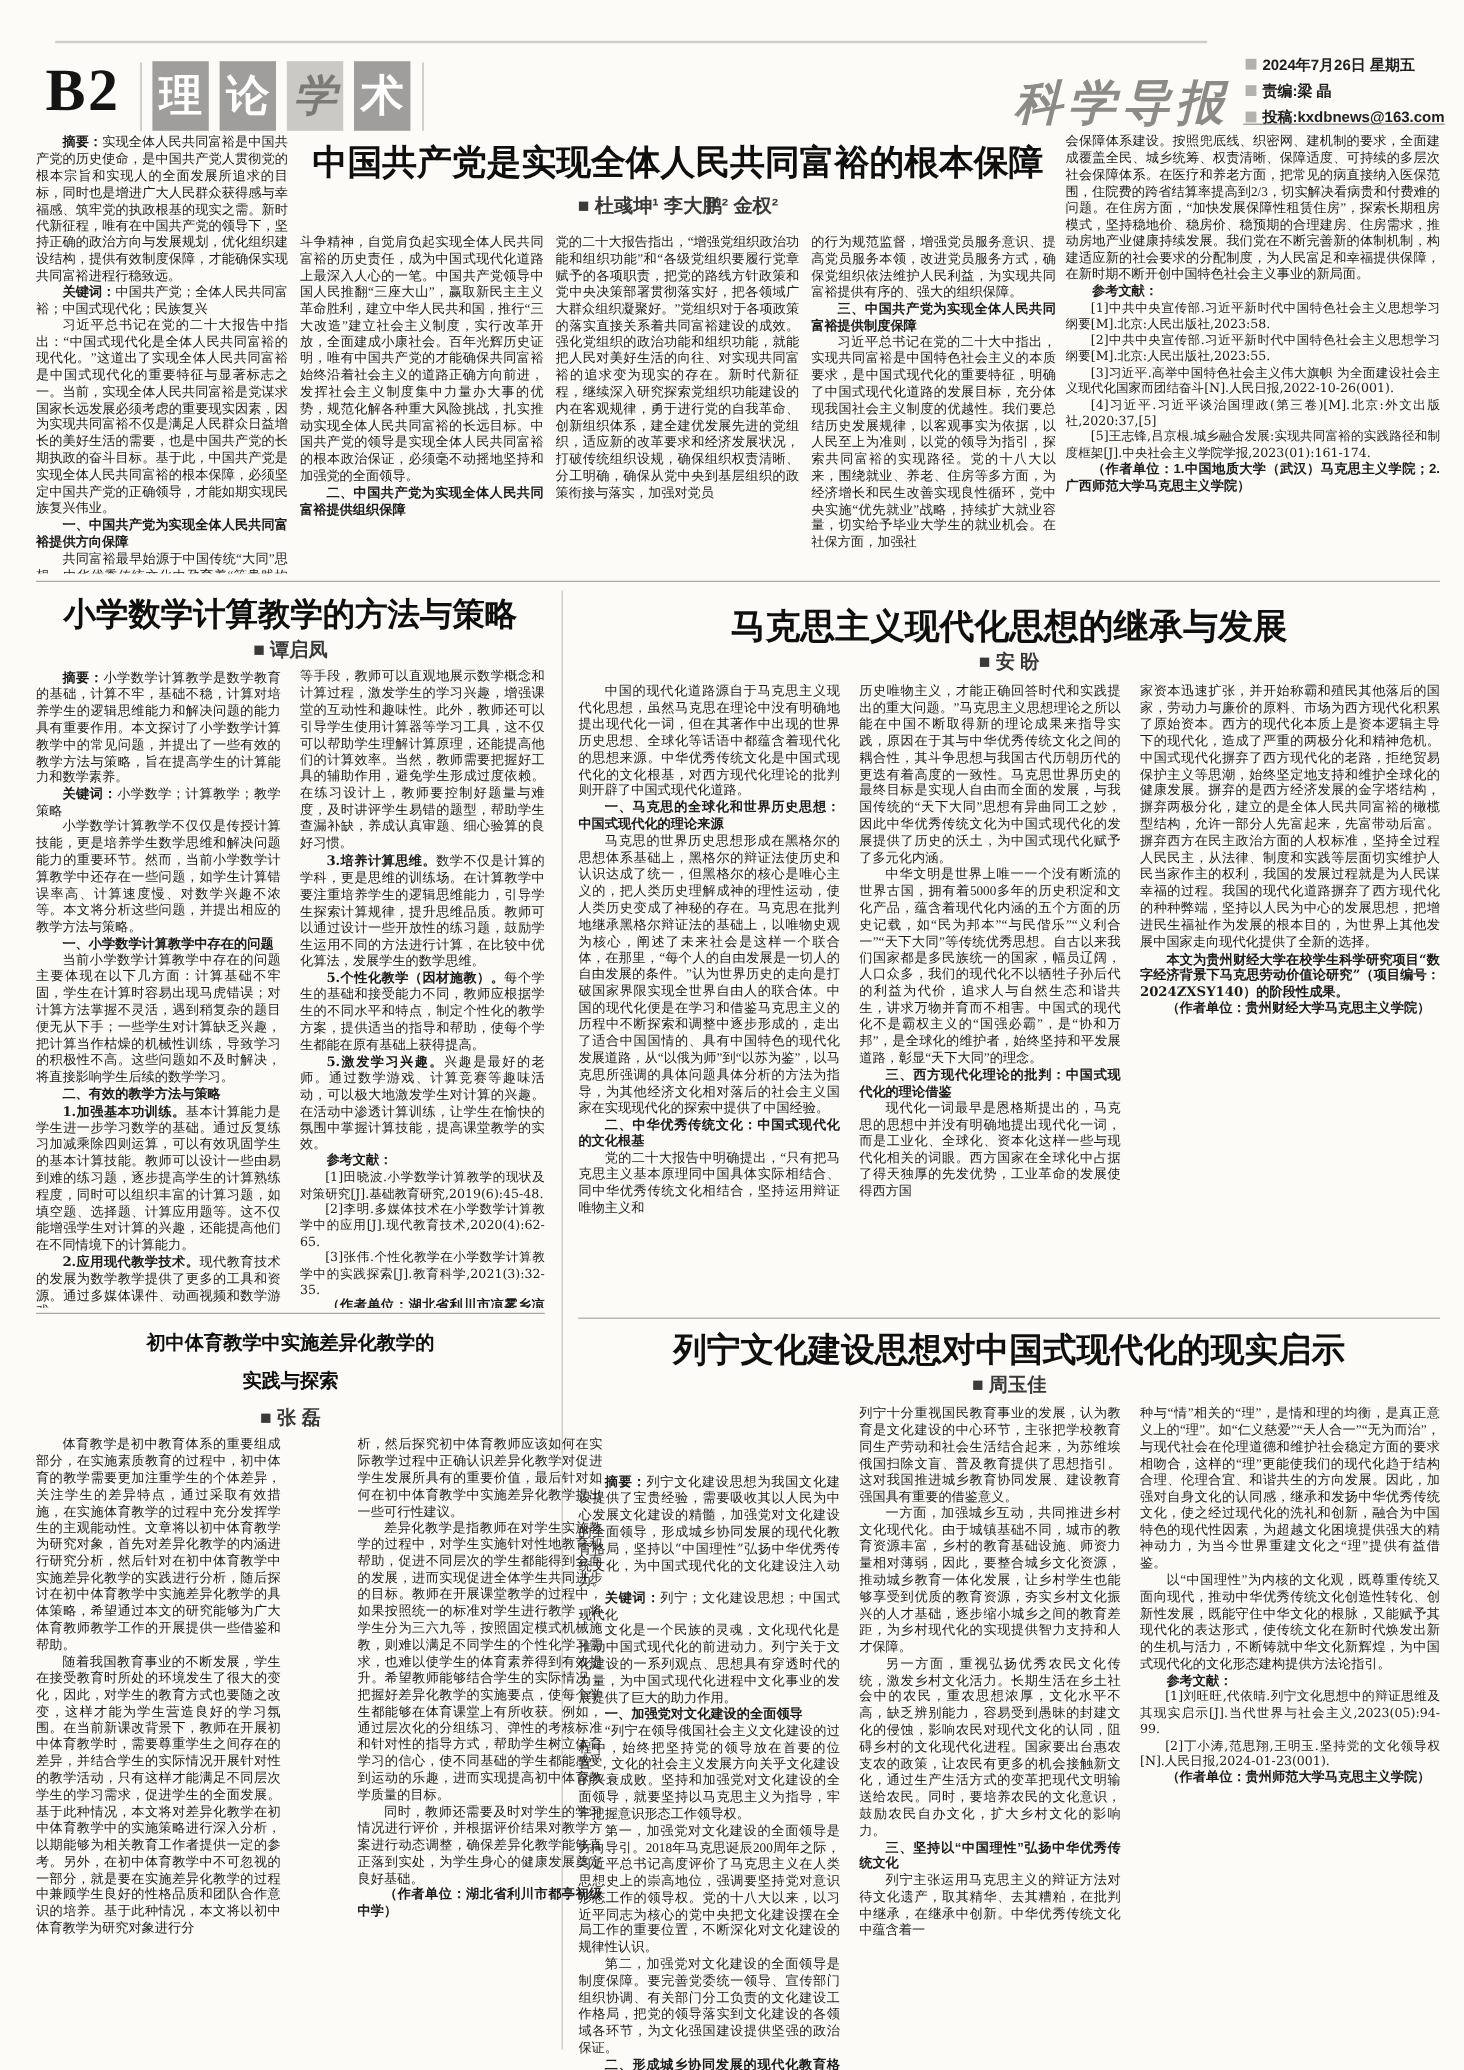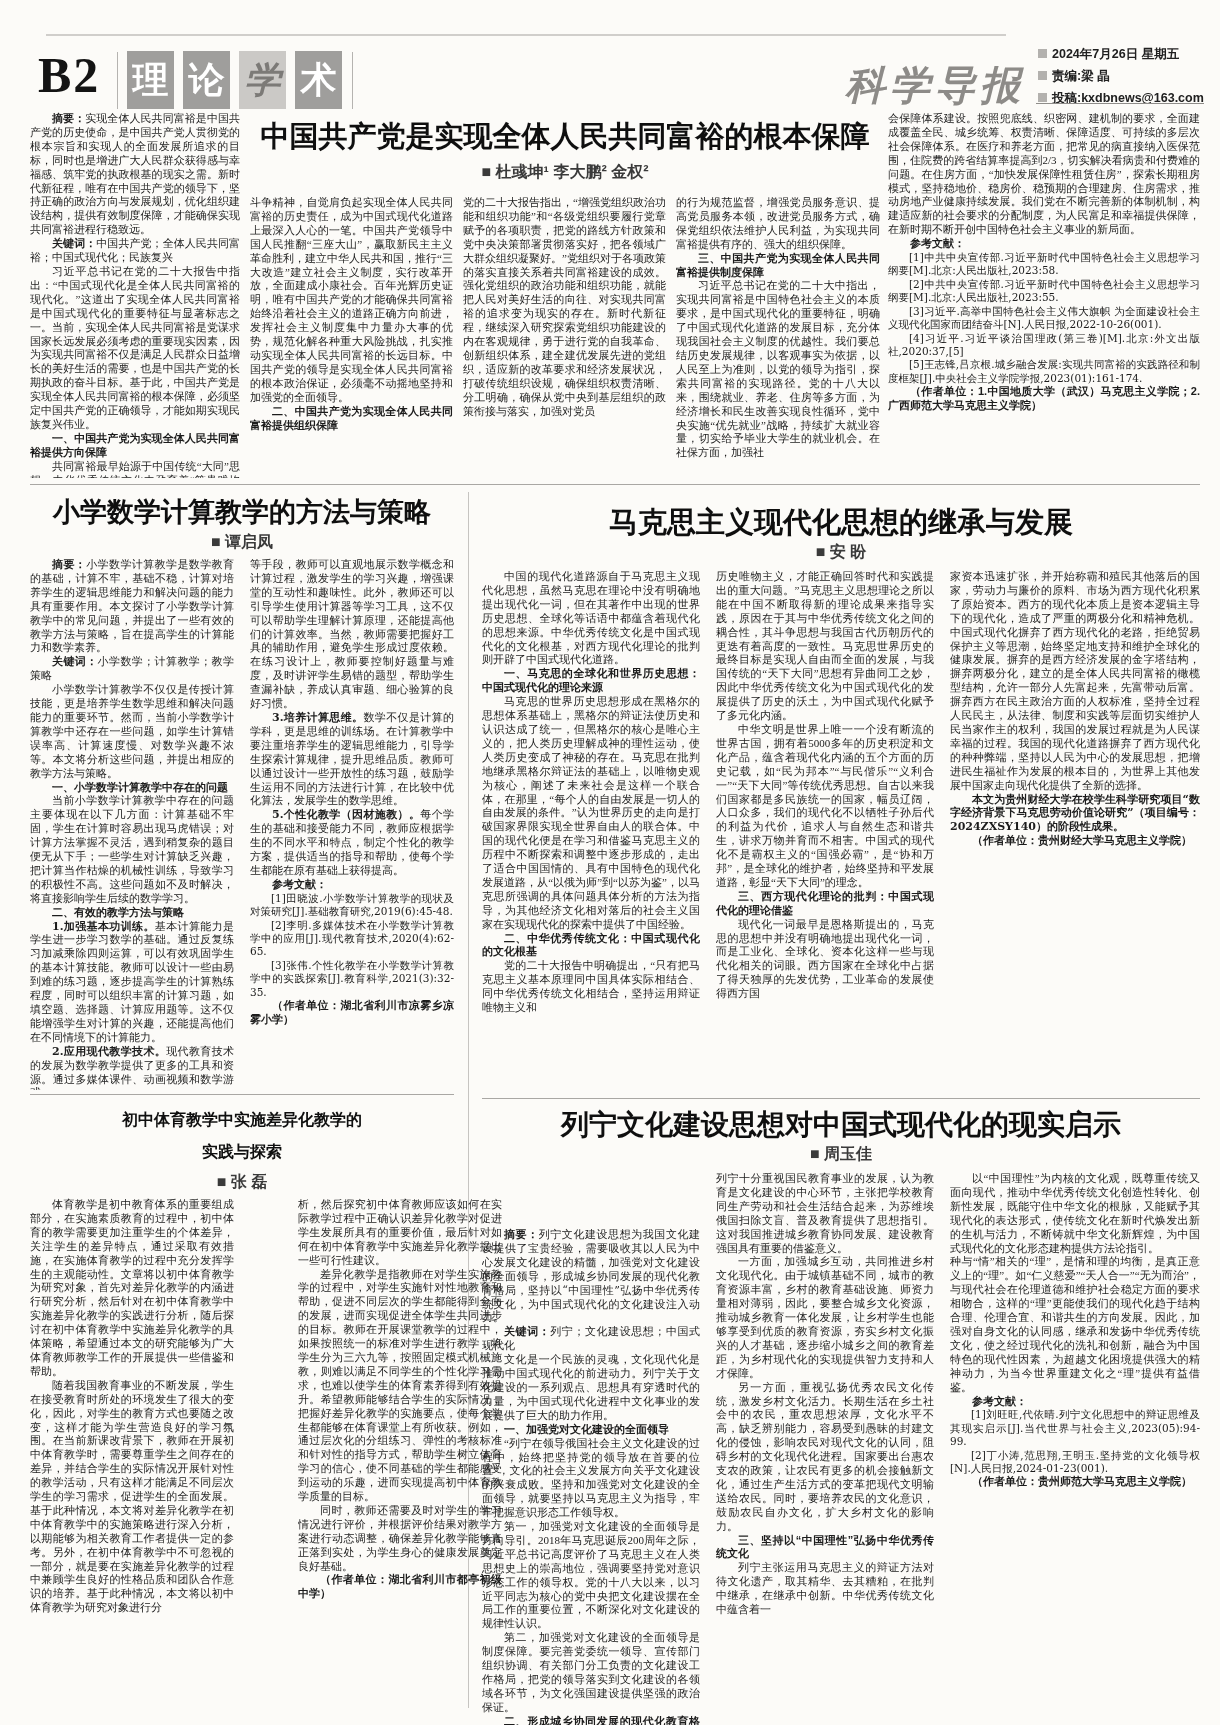--- a/index.html
+++ b/index.html
@@ -110,20 +110,21 @@
         <p class="blk b-h">一、小学数学计算教学中存在的问题</p>
         <p class="blk b-p">当前小学数学计算教学中存在的问题主要体现在以下几方面：计算基础不牢固，学生在计算时容易出现马虎错误；对计算方法掌握不灵活，遇到稍复杂的题目便无从下手；一些学生对计算缺乏兴趣，把计算当作枯燥的机械性训练，导致学习的积极性不高。这些问题如不及时解决，将直接影响学生后续的数学学习。</p>
         <p class="blk b-h">二、有效的教学方法与策略</p>
         <p class="blk b-num"><b class="lead">1.加强基本功训练。</b>基本计算能力是学生进一步学习数学的基础。通过反复练习加减乘除四则运算，可以有效巩固学生的基本计算技能。教师可以设计一些由易到难的练习题，逐步提高学生的计算熟练程度，同时可以组织丰富的计算习题，如填空题、选择题、计算应用题等。这不仅能增强学生对计算的兴趣，还能提高他们在不同情境下的计算能力。</p>
         <p class="blk b-num"><b class="lead">2.应用现代教学技术。</b>现代教育技术的发展为数学教学提供了更多的工具和资源。通过多媒体课件、动画视频和数学游戏</p>
       </div>
     <div class="col" style="left:250px;top:558px;width:204px;height:532px;">
         <p class="blk b-pc">等手段，教师可以直观地展示数学概念和计算过程，激发学生的学习兴趣，增强课堂的互动性和趣味性。此外，教师还可以引导学生使用计算器等学习工具，这不仅可以帮助学生理解计算原理，还能提高他们的计算效率。当然，教师需要把握好工具的辅助作用，避免学生形成过度依赖。在练习设计上，教师要控制好题量与难度，及时讲评学生易错的题型，帮助学生查漏补缺，养成认真审题、细心验算的良好习惯。</p>
         <p class="blk b-num"><b class="lead">3.培养计算思维。</b>数学不仅是计算的学科，更是思维的训练场。在计算教学中要注重培养学生的逻辑思维能力，引导学生探索计算规律，提升思维品质。教师可以通过设计一些开放性的练习题，鼓励学生运用不同的方法进行计算，在比较中优化算法，发展学生的数学思维。</p>
         <p class="blk b-num"><b class="lead">5.个性化教学（因材施教）。</b>每个学生的基础和接受能力不同，教师应根据学生的不同水平和特点，制定个性化的教学方案，提供适当的指导和帮助，使每个学生都能在原有基础上获得提高。</p>
+        <p class="blk b-num"><b class="lead">5.激发学习兴趣。</b>兴趣是最好的老师。通过数学游戏、计算竞赛等趣味活动，可以极大地激发学生对计算的兴趣。在活动中渗透计算训练，让学生在愉快的氛围中掌握计算技能，提高课堂教学的实效。</p>
         <p class="blk b-refh">参考文献：</p>
         <p class="blk b-ref">[1]田晓波.小学数学计算教学的现状及对策研究[J].基础教育研究,2019(6):45-48.</p>
         <p class="blk b-ref">[2]李明.多媒体技术在小学数学计算教学中的应用[J].现代教育技术,2020(4):62-65.</p>
         <p class="blk b-ref">[3]张伟.个性化教学在小学数学计算教学中的实践探索[J].教育科学,2021(3):32-35.</p>
         <p class="blk b-unit">（作者单位：湖北省利川市凉雾乡凉雾小学）</p>
       </div>
   </div>
   <div class="abs hr" style="left:30px;top:1094px;width:424px;"></div>
 
   <div class="abs art-title" style="left:482px;top:503px;width:718px;font-size:29px;">马克思主义现代化思想的继承与发展</div>
@@ -182,22 +183,22 @@
         <p class="blk b-h">二、形成城乡协同发展的现代化教育格局</p>
       </div>
     <div class="col" style="left:716px;top:1172px;width:218px;height:536px;">
         <p class="blk b-pc">列宁十分重视国民教育事业的发展，认为教育是文化建设的中心环节，主张把学校教育同生产劳动和社会生活结合起来，为苏维埃俄国扫除文盲、普及教育提供了思想指引。这对我国推进城乡教育协同发展、建设教育强国具有重要的借鉴意义。</p>
         <p class="blk b-p">一方面，加强城乡互动，共同推进乡村文化现代化。由于城镇基础不同，城市的教育资源丰富，乡村的教育基础设施、师资力量相对薄弱，因此，要整合城乡文化资源，推动城乡教育一体化发展，让乡村学生也能够享受到优质的教育资源，夯实乡村文化振兴的人才基础，逐步缩小城乡之间的教育差距，为乡村现代化的实现提供智力支持和人才保障。</p>
         <p class="blk b-p">另一方面，重视弘扬优秀农民文化传统，激发乡村文化活力。长期生活在乡土社会中的农民，重农思想浓厚，文化水平不高，缺乏辨别能力，容易受到愚昧的封建文化的侵蚀，影响农民对现代文化的认同，阻碍乡村的文化现代化进程。国家要出台惠农支农的政策，让农民有更多的机会接触新文化，通过生产生活方式的变革把现代文明输送给农民。同时，要培养农民的文化意识，鼓励农民自办文化，扩大乡村文化的影响力。</p>
         <p class="blk b-h">三、坚持以“中国理性”弘扬中华优秀传统文化</p>
         <p class="blk b-p">列宁主张运用马克思主义的辩证方法对待文化遗产，取其精华、去其糟粕，在批判中继承，在继承中创新。中华优秀传统文化中蕴含着一</p>
       </div>
     <div class="col" style="left:950px;top:1172px;width:250px;height:536px;">
+        <p class="blk b-pc">种与“情”相关的“理”，是情和理的均衡，是真正意义上的“理”。如“仁义慈爱”“天人合一”“无为而治”，与现代社会在伦理道德和维护社会稳定方面的要求相吻合，这样的“理”更能使我们的现代化趋于结构合理、伦理合宜、和谐共生的方向发展。因此，加强对自身文化的认同感，继承和发扬中华优秀传统文化，使之经过现代化的洗礼和创新，融合为中国特色的现代性因素，为超越文化困境提供强大的精神动力，为当今世界重建文化之“理”提供有益借鉴。</p>
         <p class="blk b-p">以“中国理性”为内核的文化观，既尊重传统又面向现代，推动中华优秀传统文化创造性转化、创新性发展，既能守住中华文化的根脉，又能赋予其现代化的表达形式，使传统文化在新时代焕发出新的生机与活力，不断铸就中华文化新辉煌，为中国式现代化的文化形态建构提供方法论指引。</p>
-        <p class="blk b-pc">种与“情”相关的“理”，是情和理的均衡，是真正意义上的“理”。如“仁义慈爱”“天人合一”“无为而治”，与现代社会在伦理道德和维护社会稳定方面的要求相吻合，这样的“理”更能使我们的现代化趋于结构合理、伦理合宜、和谐共生的方向发展。因此，加强对自身文化的认同感，继承和发扬中华优秀传统文化，使之经过现代化的洗礼和创新，融合为中国特色的现代性因素，为超越文化困境提供强大的精神动力，为当今世界重建文化之“理”提供有益借鉴。</p>
         <p class="blk b-refh">参考文献：</p>
         <p class="blk b-ref">[1]刘旺旺,代依晴.列宁文化思想中的辩证思维及其现实启示[J].当代世界与社会主义,2023(05):94-99.</p>
         <p class="blk b-ref">[2]丁小涛,范思翔,王明玉.坚持党的文化领导权[N].人民日报,2024-01-23(001).</p>
         <p class="blk b-unit">（作者单位：贵州师范大学马克思主义学院）</p>
       </div>
   </div>
 
 </div>
 
 </body></html>

